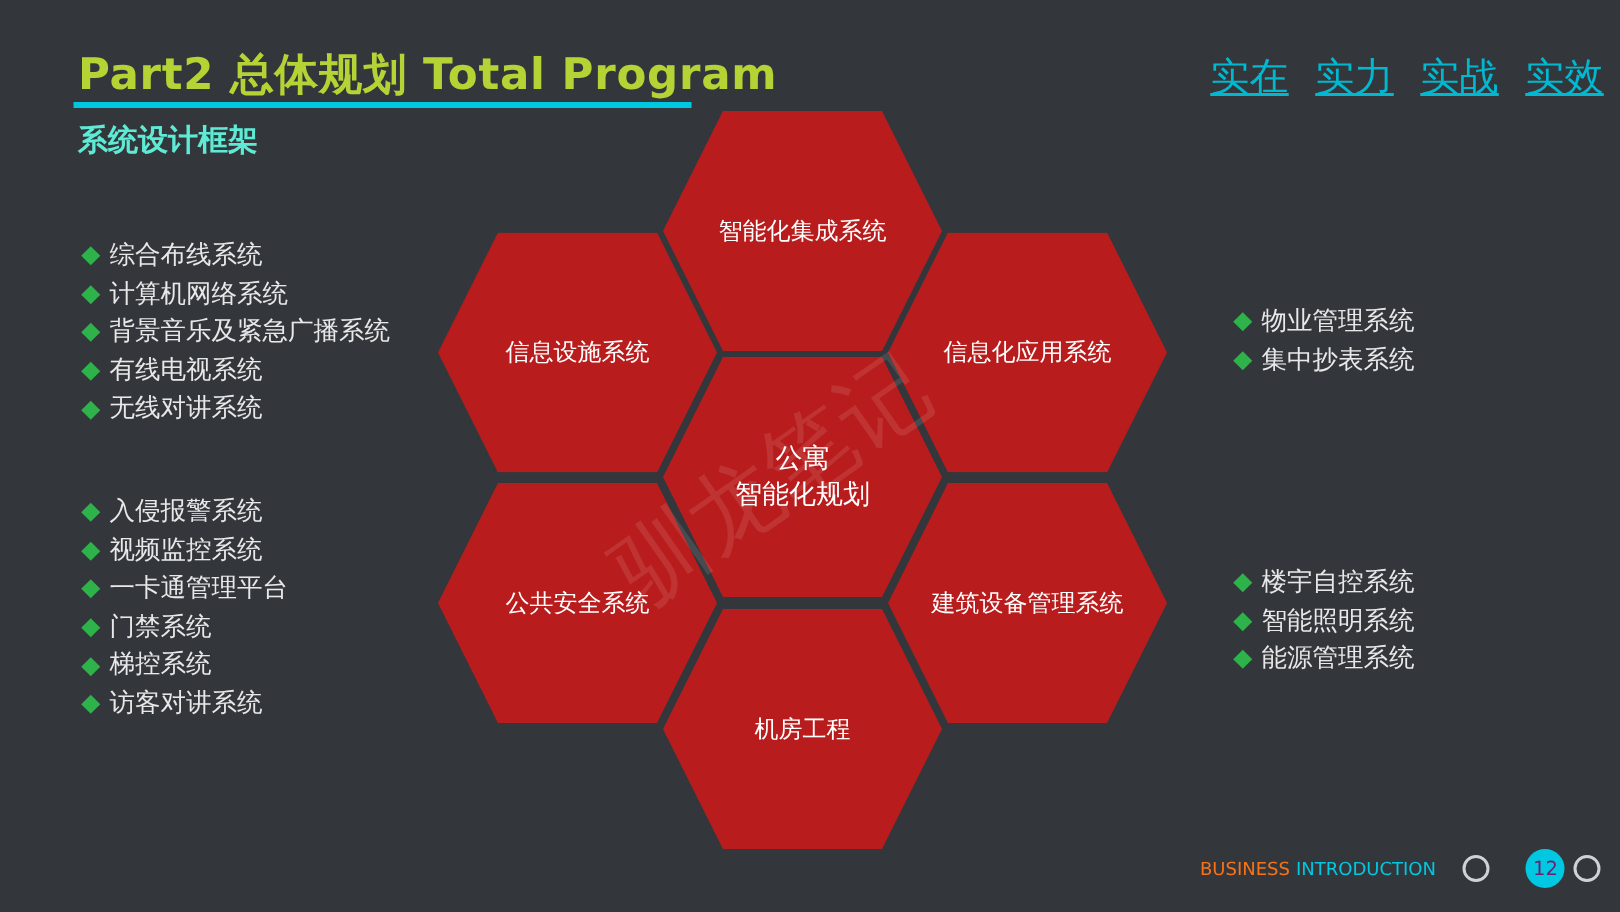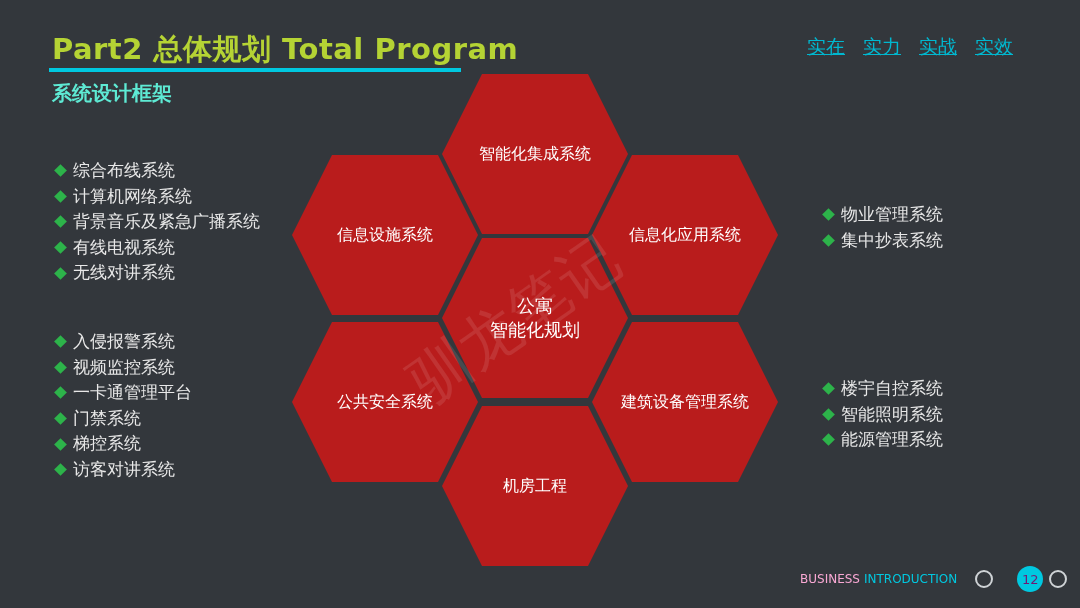--- a/index.html
+++ b/index.html
@@ -16,21 +16,21 @@
   .title-underline {
     position:absolute; left:49px; top:68px; width:412px; height:4px;
     background:#00c8e0;
   }
   .subtitle {
     position:absolute; left:52px; top:80px;
     font-size:20px; font-weight:bold; color:#5eead4; white-space:nowrap;text-align:right;
   }
   .slogans {
     position:absolute; left:807px; top:34px; display:flex; gap:18px;
-    color:#00b8d0; font-size:19px; text-decoration:underline; white-space:nowrap;
+    color:#00b8d0; font-size:26px; text-decoration:underline; white-space:nowrap;
   }
   .slogans span { text-decoration:underline; }
   .list {
     position:absolute; margin:0; padding:0; list-style:none;
     color:#e8e8e8; font-size:17px;
   }
   .list li { height:25.6px; line-height:25.6px; white-space:nowrap; display:flex; align-items:center; }
   .diamond {
     display:inline-block; width:9px; height:9px; background:#2db34a;
     transform:rotate(45deg); margin:0 8px 0 4px; flex:none;
@@ -45,21 +45,21 @@
   .hex.center-hex { font-size:18px; line-height:24px; }
   .hex-label { white-space:pre-line; }
   .watermark {
     position:absolute; left:395px; top:280px; font-size:60px; color:rgba(255,255,255,0.10);
     transform:rotate(-35deg); white-space:nowrap; pointer-events:none;
   }
   .footer {
     position:absolute; left:800px; top:566px; font-size:12px; white-space:nowrap;
     display:flex; align-items:center;
   }
-  .footer .biz { color:#f9a8d4; }
+  .footer .biz { color:#f97316; }
   .footer .intro { color:#00c8e0; margin-left:4px; }
   .page-circle {
     width:26px; height:26px; border-radius:50%; background:#00c8e0; color:#701a75;
     font-size:13px; display:flex; align-items:center; justify-content:center;
     margin-left:24px;
   }
   .ring {
     width:18px; height:18px; border-radius:50%; border:2px solid #cfd3d6; margin-left:6px;
     box-sizing:border-box;
   }

